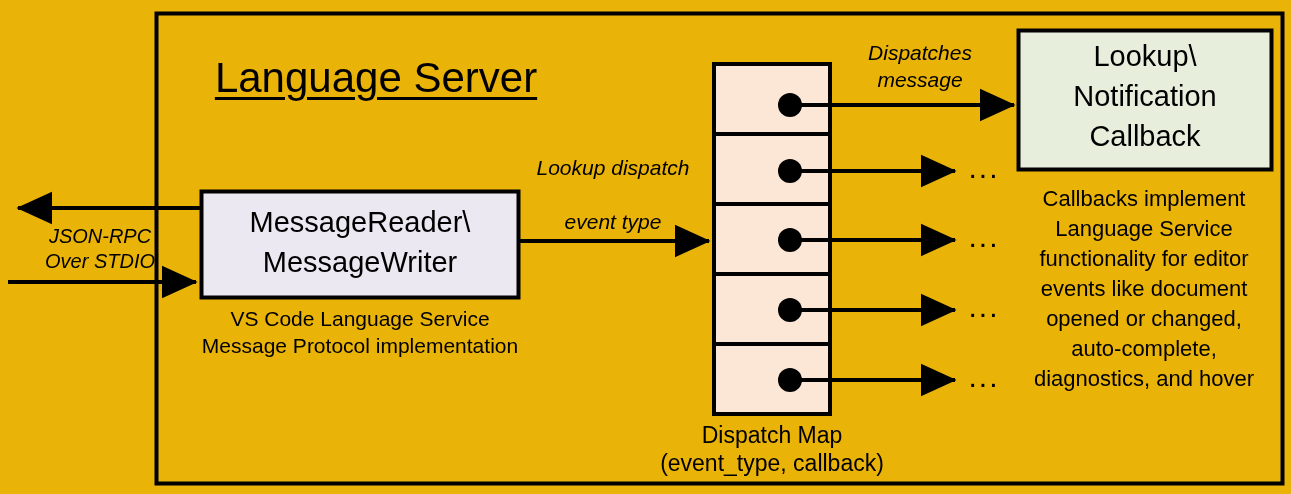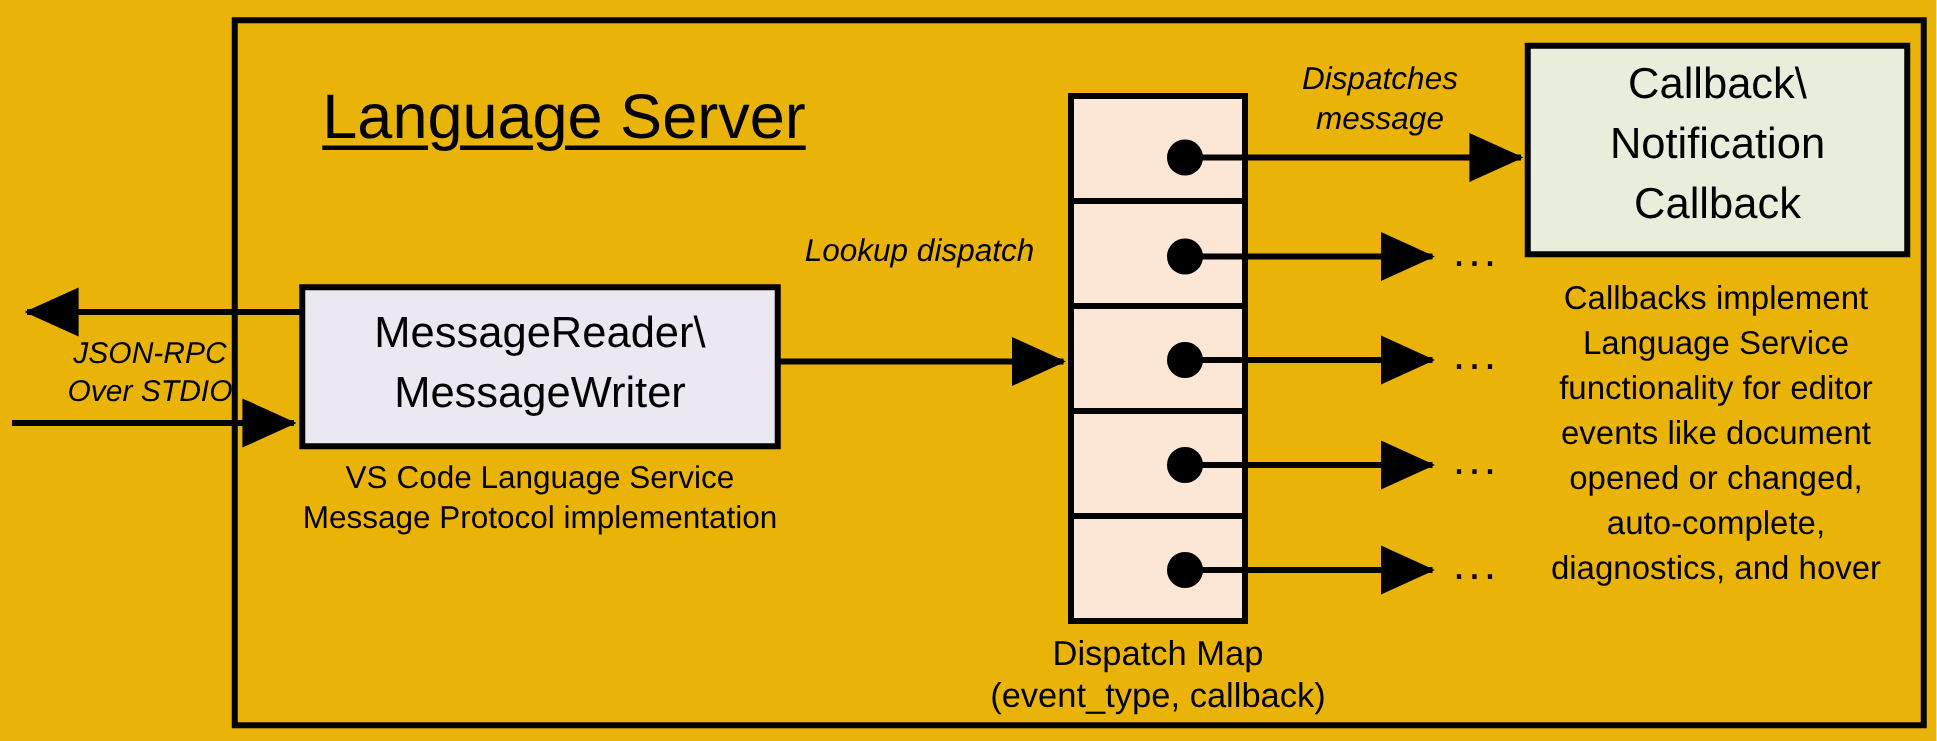--- a/index.html
+++ b/index.html
@@ -104,33 +104,34 @@
   <div class="txt italic" style="left:10px; top:225px; width:180px; font-size:20px;">JSON-RPC</div>
   <div class="txt italic" style="left:10px; top:250px; width:180px; font-size:20px;">Over STDIO</div>
 
   <div class="txt" style="left:201px; top:205px; width:318px; font-size:29px;">MessageReader\</div>
   <div class="txt" style="left:201px; top:245px; width:318px; font-size:29px;">MessageWriter</div>
 
   <div class="txt" style="left:190px; top:307px; width:340px; font-size:21px;">VS Code Language Service</div>
   <div class="txt" style="left:190px; top:334px; width:340px; font-size:21px;">Message Protocol implementation</div>
 
   <div class="txt italic" style="left:515px; top:156px; width:196px; font-size:21px;">Lookup dispatch</div>
+  <div class="txt italic" style="left:515px; top:210px; width:196px; font-size:21px;">event type</div>
 
   <div class="txt italic" style="left:835px; top:41px; width:170px; font-size:21px;">Dispatches</div>
   <div class="txt italic" style="left:835px; top:68px; width:170px; font-size:21px;">message</div>
 
   <div class="txt" style="left:961px; top:150px; width:46px; font-size:30px; letter-spacing:2px;">...</div>
   <div class="txt" style="left:961px; top:219px; width:46px; font-size:30px; letter-spacing:2px;">...</div>
   <div class="txt" style="left:961px; top:289px; width:46px; font-size:30px; letter-spacing:2px;">...</div>
   <div class="txt" style="left:961px; top:359px; width:46px; font-size:30px; letter-spacing:2px;">...</div>
 
   <div class="txt" style="left:652px; top:422px; width:240px; font-size:23px;">Dispatch Map</div>
   <div class="txt" style="left:652px; top:450px; width:240px; font-size:23px;text-align:center;">(event_type, callback)</div>
 
-  <div class="txt" style="left:1018px; top:39px; width:254px; font-size:29px;">Callback\</div>
+  <div class="txt" style="left:1018px; top:39px; width:254px; font-size:29px;">Lookup\</div>
   <div class="txt" style="left:1018px; top:79px; width:254px; font-size:29px;">Notification</div>
   <div class="txt" style="left:1018px; top:119px; width:254px; font-size:29px;">Callback</div>
 
   <div class="txt" style="left:1008px; top:216px; width:272px; font-size:22px;">Language Service</div>
   <div class="txt" style="left:1008px; top:186px; width:272px; font-size:22px;">Callbacks implement</div>
   <div class="txt" style="left:1008px; top:246px; width:272px; font-size:22px;">functionality for editor</div>
   <div class="txt" style="left:1008px; top:276px; width:272px; font-size:22px;">events like document</div>
   <div class="txt" style="left:1008px; top:306px; width:272px; font-size:22px;">opened or changed,</div>
   <div class="txt" style="left:1008px; top:336px; width:272px; font-size:22px;">auto-complete,</div>
   <div class="txt" style="left:1008px; top:366px; width:272px; font-size:22px;">diagnostics, and hover</div>

